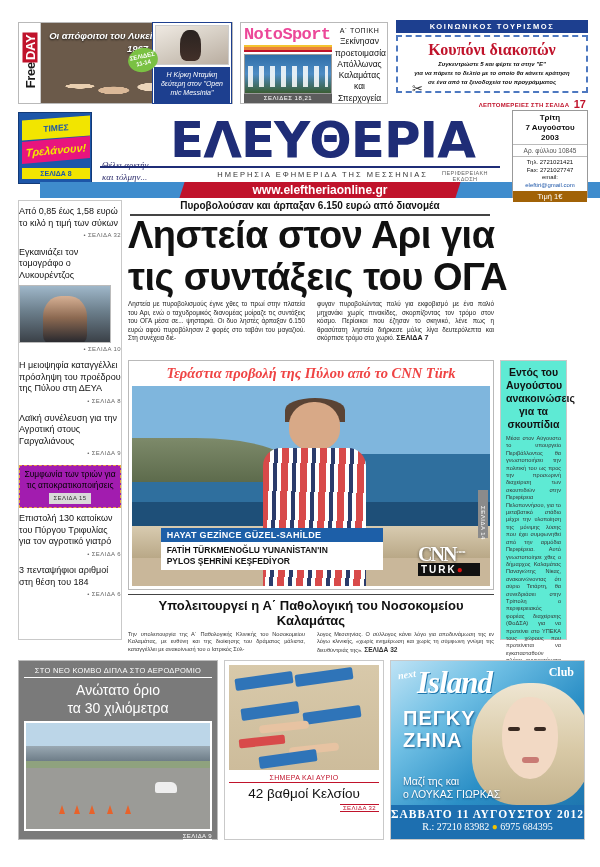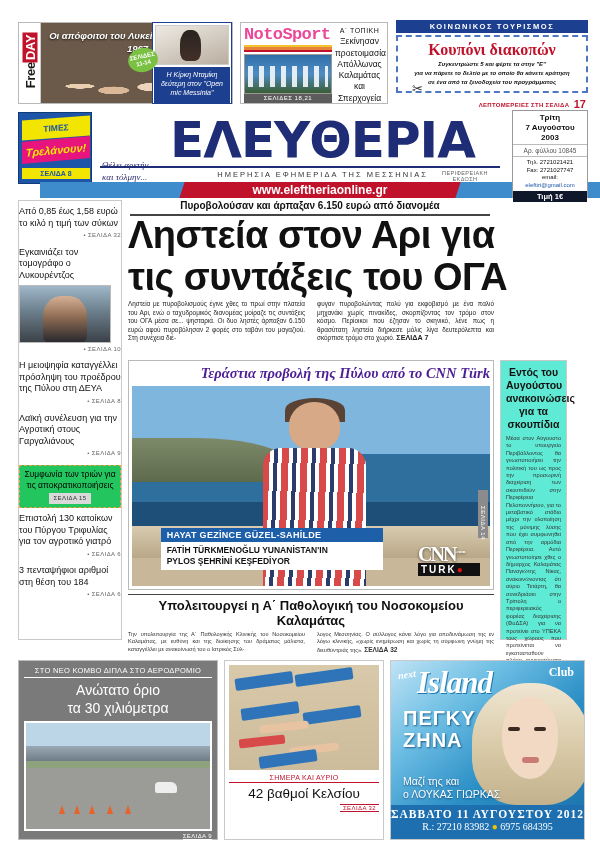--- a/index.html
+++ b/index.html
@@ -135,21 +135,21 @@
   .urlbar .txt { position:absolute; left:142px; top:0; width:276px; height:16px;
       color:#fff; font-weight:bold; font-size:12px; text-align:center; line-height:16px;}
 
   .infobox { position:absolute; left:512px; top:2px; width:76px; height:88px;
       border:1px solid #999; font-size:7px; color:#111; text-align:center; background:#fff;}
   .ib-date { padding:2px 0 1px; font-weight:bold; font-size:8px; line-height:10px; }
   .ib-issue { border-top:1px solid #bbb; border-bottom:1px solid #bbb;
       font-size:6.5px; color:#555; line-height:11px; }
   .ib-contact { font-size:6px; line-height:7.5px; padding:2px 0; }
   .ib-contact .em { color:#1d56a8; }
-  .ib-price { background:#0f172a; color:#fff; font-size:7.5px; font-weight:bold;
+  .ib-price { background:#a16207; color:#fff; font-size:7.5px; font-weight:normal;
       line-height:11px; }
 
   
   .kicker { position:absolute; left:130px; top:200px; width:360px; text-align:center;
       font-size:10px; font-weight:bold; color:#111; border-bottom:2px solid #444;
       padding-bottom:3px; }
   .headline { position:absolute; left:128px; top:214px; width:470px;
       font-size:38px; font-weight:bold; color:#111; line-height:42px;
       letter-spacing:-0.5px; }
 
@@ -158,37 +158,37 @@
       border:1px solid #c9c9c9; padding:5px 0; background:#fff; }
   .ls-item { font-size:9px; line-height:11.6px; color:#111; margin-bottom:5px; }
   .ls-pg { font-size:6px; color:#666; text-align:right; letter-spacing:.4px;
       margin-top:1px; }
   .ls-pg::before { content:"• "; }
   .ls-photo { width:92px; height:58px; margin:3px 0 0;
       background:linear-gradient(#9fb7c9,#6c7f8c 45%,#3b4148);
       position:relative; overflow:hidden; border:1px solid #bbb;}
   .ls-photo::after { content:""; position:absolute; left:26%; top:18%; width:48%; height:86%;
       border-radius:42% 42% 18% 18%; background:linear-gradient(#d6b094,#8d6a52 45%,#21242c); }
-  .ls-boxed { border:1px dashed #e8a33d; background:#22c55e; padding:3px 2px;
+  .ls-boxed { border:1px dashed #e8a33d; background:#a21caf; padding:3px 2px;
       text-align:center; font-size:8.5px; line-height:11px; margin:5px 0; }
   .ls-boxed .pgtag { display:inline-block; background:#d9d9d9; color:#333;
       font-size:6px; padding:0 4px; margin-top:2px; letter-spacing:.4px;}
 
   
   .artbody { position:absolute; left:128px; top:300px; width:366px; height:56px;
       display:flex; gap:12px; }
   .artbody .col { flex:1; font-size:6.4px; line-height:8.6px; color:#222;
       text-align:justify; }
   .artbody .col b { font-size:7.2px; }
 
   
   .cnnbox { position:absolute; left:128px; top:360px; width:366px; height:230px;
       border:1px solid #b9b9b9; background:#fff; padding:3px; }
   .cnn-title { font-family:"Liberation Serif", serif; font-style:italic;
-      font-weight:bold; font-size:14.5px; text-align:right; color:#4c1d95;
+      font-weight:bold; font-size:14.5px; text-align:center; color:#ef4444;
       line-height:19px; }
   .cnn-photo { position:relative; margin-top:3px; width:358px; height:200px;
       background:linear-gradient(#7fb6dd 0 34%, #2f6f9e 34% 58%, #1e4f78 58% 72%, #c9b79a 72%);
       overflow:hidden; }
   .cnn-hill { position:absolute; left:0; top:26%; width:44%; height:22%;
       background:linear-gradient(#7d8a6a,#5d6b4c); border-radius:0 60% 0 0; }
   .cnn-shore { position:absolute; left:0; bottom:14%; width:100%; height:16%;
       background:linear-gradient(#d8cbb0,#b9a887); }
   .cnn-person { position:absolute; left:36%; top:8%; width:30%; height:92%; }
   .cnn-person .head { position:absolute; left:26%; top:0; width:48%; height:26%;

